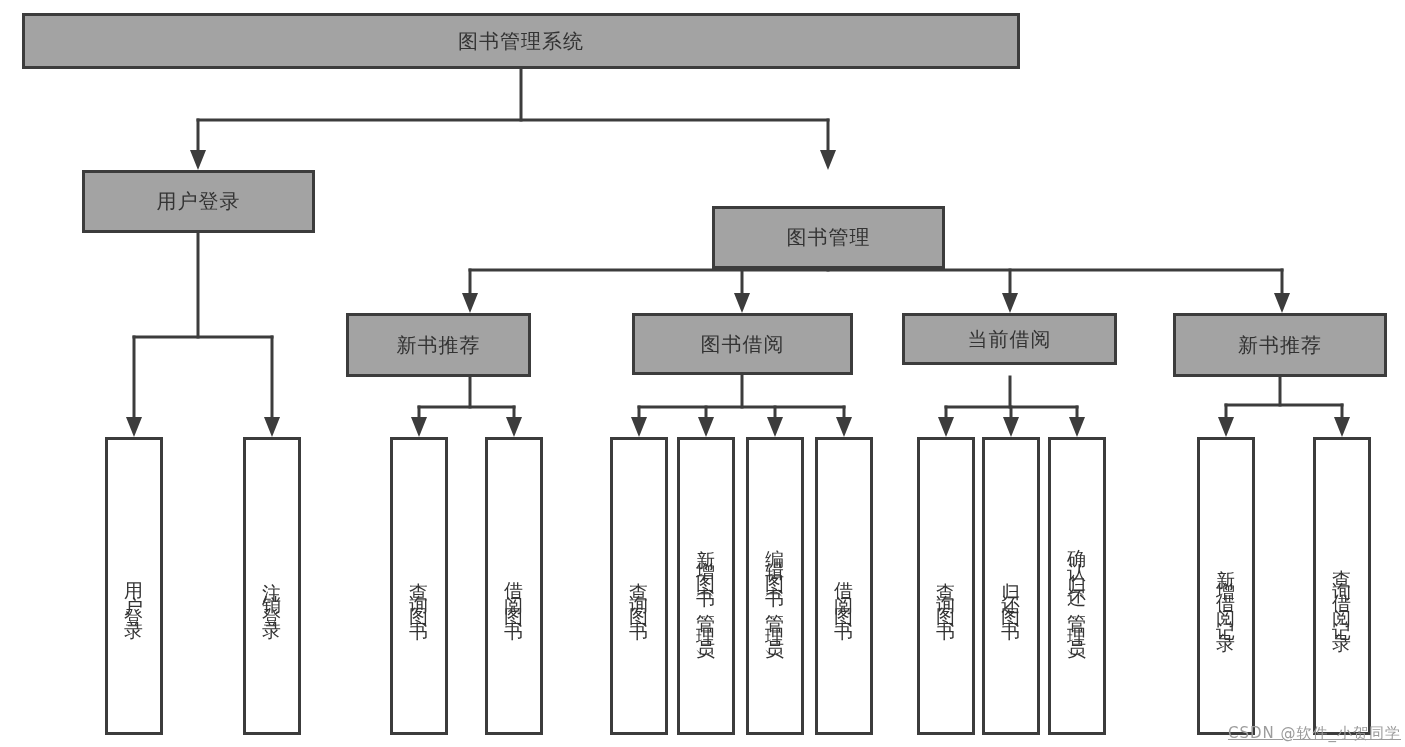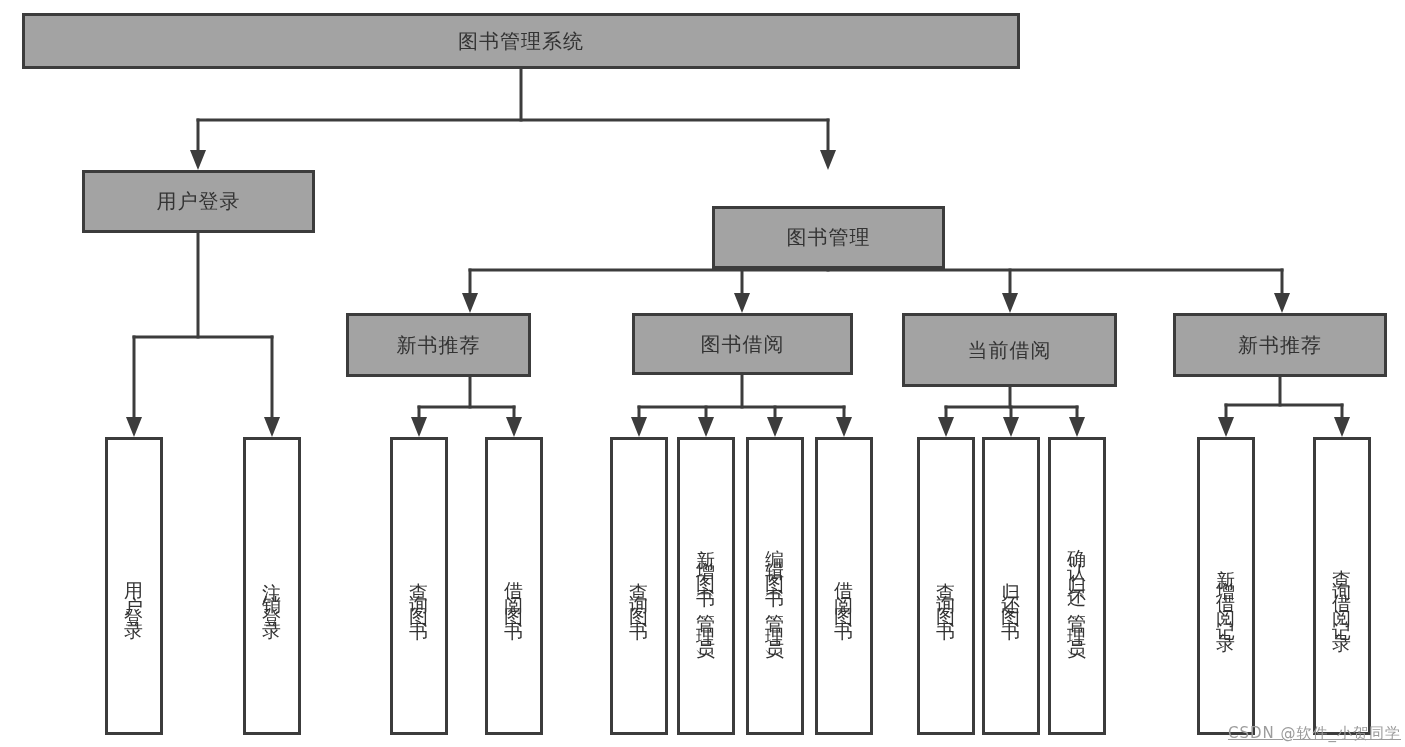--- a/index.html
+++ b/index.html
@@ -149,21 +149,21 @@
   <div class="node" style="left:712px; top:170px; width:233px; height:63px;margin-top:36px;">
     <span class="hlabel">图书管理</span>
   </div>
 
   <div class="node" style="left:346px; top:313px; width:185px; height:64px;">
     <span class="hlabel">新书推荐</span>
   </div>
   <div class="node" style="left:632px; top:313px; width:221px; height:62px;">
     <span class="hlabel">图书借阅</span>
   </div>
-  <div class="node" style="left:902px; top:313px; width:215px; height:74px;">
+  <div class="node" style="left:902px; top:313px; width:215px; height:52px;">
     <span class="hlabel">当前借阅</span>
   </div>
   <div class="node" style="left:1173px; top:313px; width:214px; height:64px;">
     <span class="hlabel">新书推荐</span>
   </div>
 
   <div class="leaf" style="left:105px;">
     <span class="vlabel">用户登录</span>
   </div>
   <div class="leaf" style="left:243px;">

